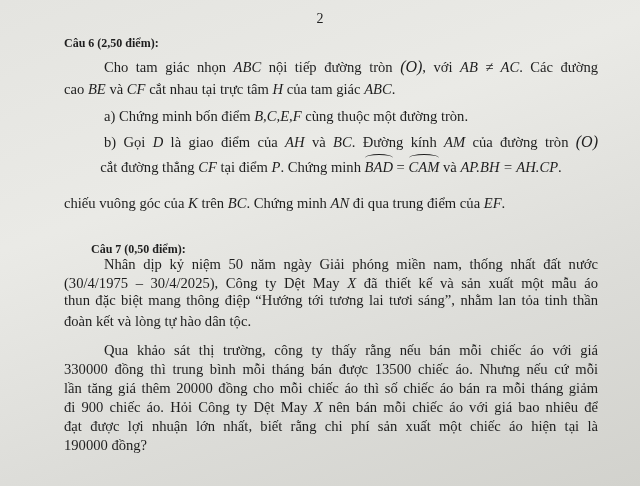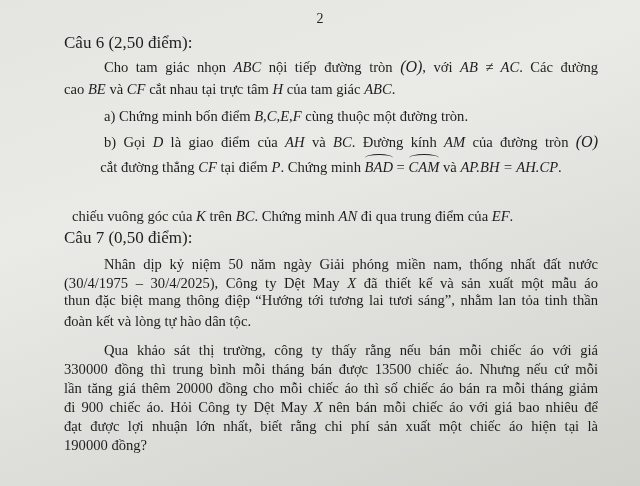--- a/index.html
+++ b/index.html
@@ -11,21 +11,21 @@
     position: relative;
   }
   .page { position: absolute; left: 0; top: 0; width: 640px; height: 486px; }
   .line {
     position: absolute; left: 64px; width: 534px;
     font-size: 14.6px; line-height: 18px; white-space: nowrap;
   }
   .just { text-align: justify; text-align-last: justify; }
   .ind { padding-left: 40px; box-sizing: border-box; }
   .ind-a { padding-left: 38px; box-sizing: border-box; }
-  .heading { font-weight: normal; font-size: 17px; }
+  .heading { font-weight: bold; font-size: 12px; }
   .pagenum { position: absolute; left: 0; width: 640px; top: 11px; text-align: center; font-size: 14px; }
   i { font-style: italic; }
   .arc { position: relative; display: inline-block; font-style: italic; }
   .arc::before {
     content: ""; position: absolute; left: 0; right: 0; top: -4px; height: 7px;
     border-top: 1.2px solid #1e1e1e; border-radius: 50% 50% 0 0;
   }
   .het {
     position: absolute; top: 459px; left: 0; width: 640px; text-align: center;
     font-size: 12px;
@@ -52,25 +52,25 @@
     <span>a) Chứng minh bốn điểm </span><i>B,C,E,F</i><span> cùng thuộc một đường tròn.</span>
   </div>
 
   <div class="line just ind" style="top:133px;">
     <span>b) Gọi </span><i>D</i><span> là giao điểm của </span><i>AH</i><span> và </span><i>BC</i><span>. Đường kính </span><i>AM</i><span> của đường tròn </span><span style="font-style:italic;font-size:16px;">(O)</span>
   </div>
   <div class="line" style="top:158px;text-align:center;">
     <span>cắt đường thẳng </span><i>CF</i><span> tại điểm </span><i>P</i><span>. Chứng minh </span><span class="arc">BAD</span><span> = </span><span class="arc">CAM</span><span> và </span><i>AP.BH = AH.CP</i><span>.</span>
   </div>
 
-  <div class="line" style="top:207px;margin-left:8px;">
+  <div class="line" style="top:194px;">
     <span>chiếu vuông góc của </span><i>K</i><span> trên </span><i>BC</i><span>. Chứng minh </span><i>AN</i><span> đi qua trung điểm của </span><i>EF</i><span>.</span>
   </div>
 
-  <div class="line heading" style="top:229px;">Câu 7 (0,50 điểm):</div>
+  <div class="line heading" style="top:240px;margin-left:27px;">Câu 7 (0,50 điểm):</div>
 
   <div class="line just ind" style="top:255px;">Nhân dịp kỷ niệm 50 năm ngày Giải phóng miền nam, thống nhất đất nước</div>
   <div class="line just" style="top:274px;">
     <span>(30/4/1975 – 30/4/2025), Công ty Dệt May </span><i>X</i><span> đã thiết kế và sản xuất một mẫu áo</span>
   </div>
   <div class="line just" style="top:291px;">thun đặc biệt mang thông điệp “Hướng tới tương lai tươi sáng”, nhằm lan tỏa tinh thần</div>
   <div class="line" style="top:312px;">đoàn kết và lòng tự hào dân tộc.</div>
 
   <div class="line just ind" style="top:341px;">Qua khảo sát thị trường, công ty thấy rằng nếu bán mỗi chiếc áo với giá</div>
   <div class="line just" style="top:360px;font-family:Liberation Serif, serif;">330000 đồng thì trung bình mỗi tháng bán được 13500 chiếc áo. Nhưng nếu cứ mỗi</div>

